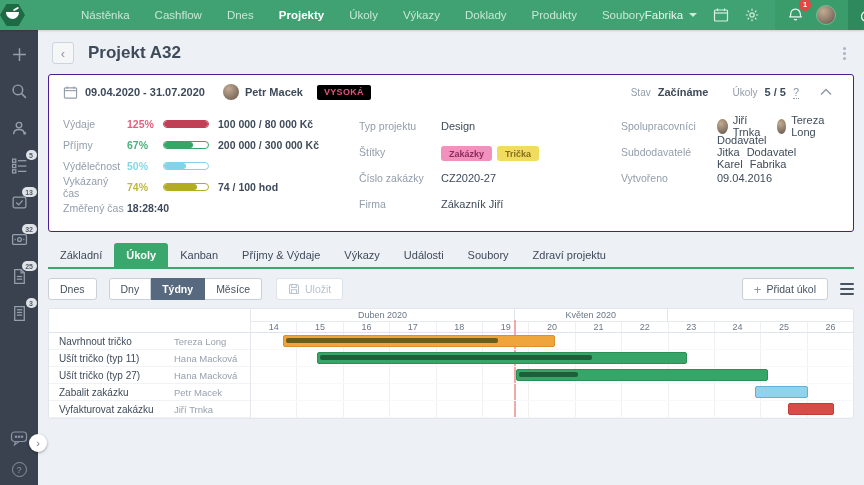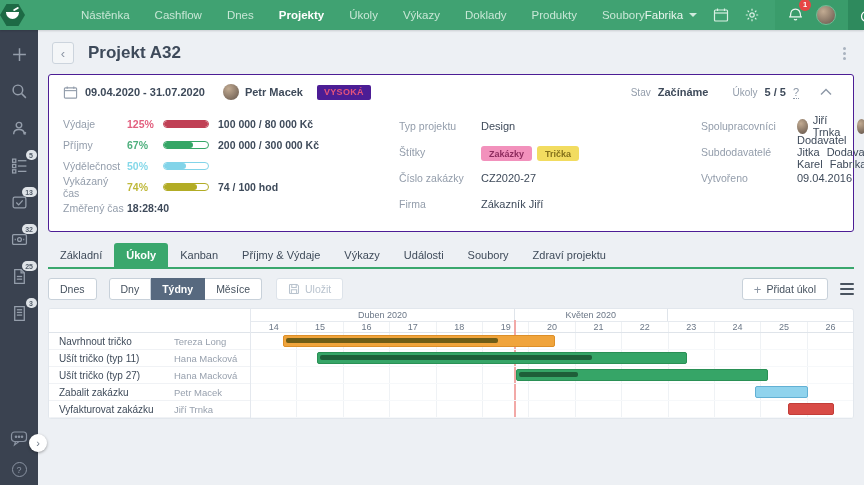--- a/index.html
+++ b/index.html
@@ -59,28 +59,28 @@
   .kebab i { width:3px; height:3px; border-radius:50%; background:#a9b2bf; }
 
   .card { background:#fff; border:1px solid #4c1d95; border-radius:3px; margin:0 10px; }
 
   
   .sum-top { display:flex; align-items:center; padding:9px 14px 7px; font-size:11px; color:#3e4a5a; }
   .sum-top svg { margin-right:7px; }
   .b { font-weight:bold; }
   .av { border-radius:50%; background:radial-gradient(circle at 35% 30%, #c2ab92, #63544a); }
   .av16 { width:16px; height:16px; margin:0 6px 0 18px; }
-  .prio { background:#4c1d95; color:#e4537b; font-size:9px; font-weight:bold; border-radius:2px;
+  .prio { background:#000000; color:#e4537b; font-size:9px; font-weight:bold; border-radius:2px;
     padding:2.5px 7px; margin-left:14px; letter-spacing:.3px; }
   .sum-right { margin-left:auto; display:flex; align-items:center; gap:7px; }
   .glabel { color:#939dab; font-size:10px; }
   .help-q { color:#8c97a6; border-bottom:1px dotted #8c97a6; cursor:pointer; }
   .chev-up { margin-left:14px; cursor:pointer; display:flex; }
 
-  .stats { display:grid; grid-template-columns:296px 262px 1fr; padding:6px 14px 13px;gap:40px; }
+  .stats { display:grid; grid-template-columns:296px 262px 1fr; padding:6px 14px 13px; }
   .srow { display:flex; align-items:center; height:21px; font-size:10.5px; }
   .slabel { width:64px; color:#939dab; flex:none; }
   .spct { width:36px; font-weight:bold; flex:none; }
   .pill { width:46px; height:8px; border:1px solid; border-radius:5px; margin-right:9px;
     position:relative; overflow:hidden; flex:none; background:#fff; }
   .pill-fill { position:absolute; left:0; top:0; bottom:0; border-radius:4px; }
   .sval { color:#3e4a5a; font-weight:bold; white-space:nowrap; }
   .drow { display:flex; align-items:center; height:26px; font-size:11px; color:#3e4a5a; }
   .dlabel { color:#939dab; font-size:10.5px; flex:none; }
   .w80 { width:82px; } .w92 { width:96px; }

